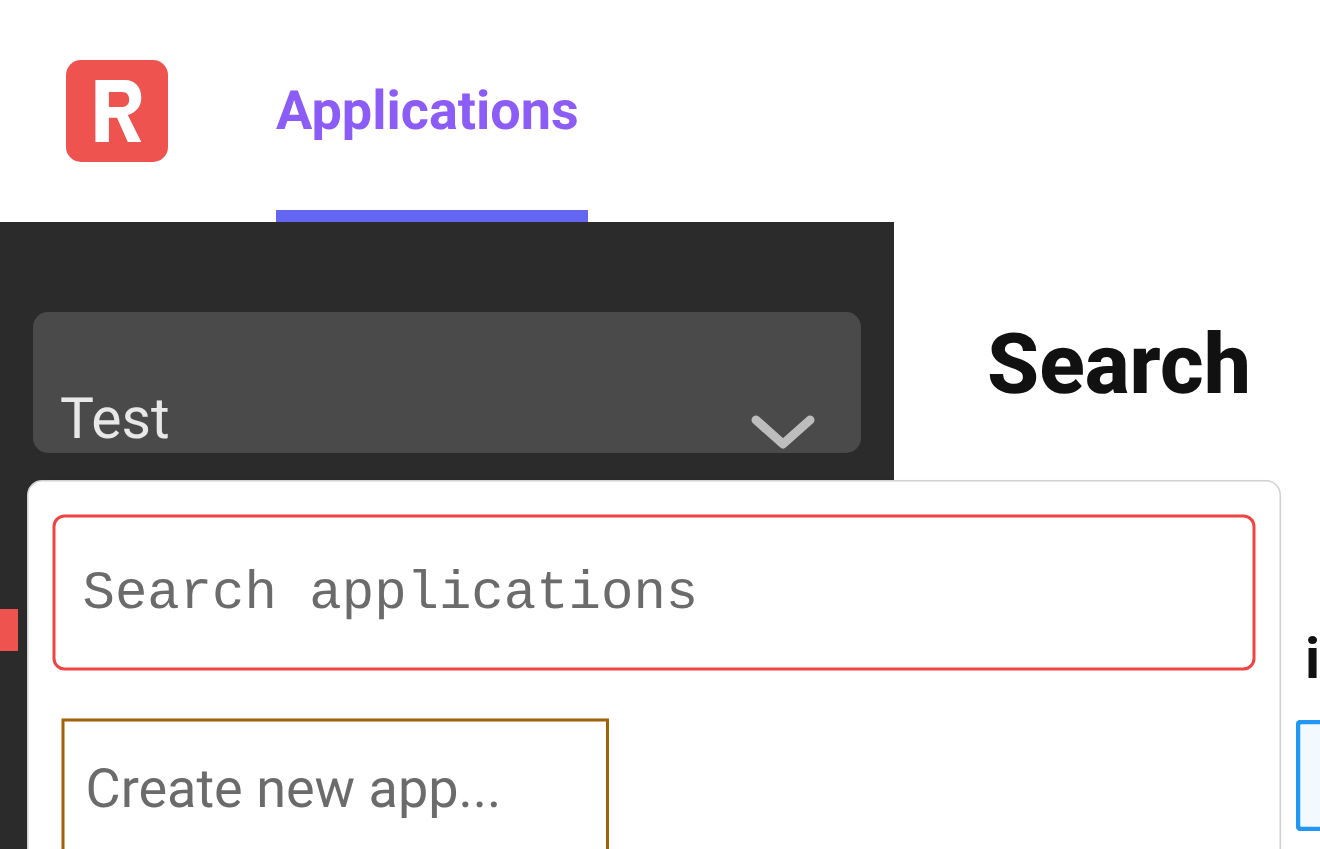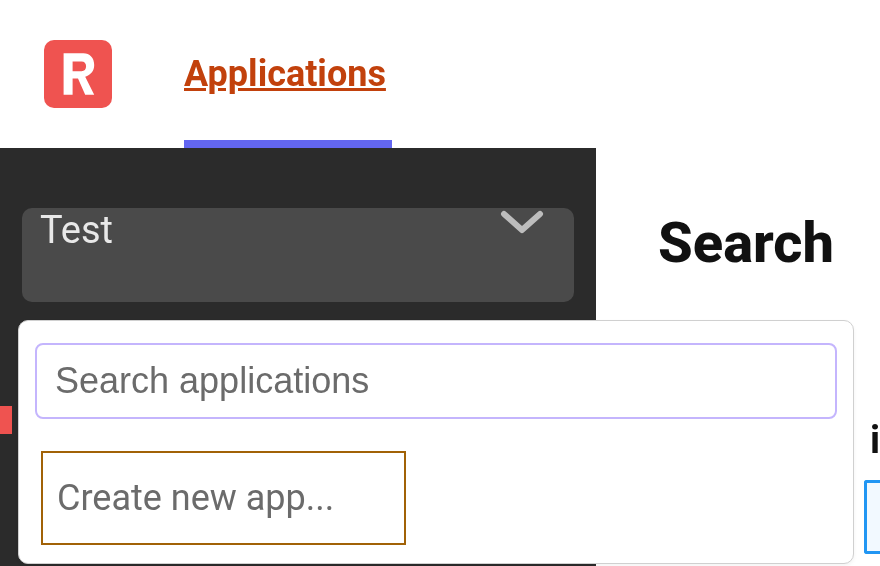--- a/index.html
+++ b/index.html
@@ -30,21 +30,21 @@
     font-size: 36px;
     font-weight: 700;
     color: #9e9e9e;
     margin-right: 56px;
     cursor: pointer;
     height: 100%;
     display: flex;
     align-items: center;
     position: relative;
   }
-  .nav-tab.active { color: #c2410c; text-decoration: underline; }
+  .nav-tab.active { color: #8b5cf6; }
   .nav-tab.active::after {
     content: "";
     position: absolute;
     left: 0;
     right: -6px;
     bottom: 0;
     height: 8px;
     background: #6366f1;
   }
 
@@ -56,21 +56,21 @@
     width: 596px;
     height: 418px;
     background: #2b2b2b;
   }
   .app-selector {
     margin: 60px 22px 0 22px;
     height: 94px;
     background: #4a4a4a;
     border-radius: 10px;
     display: flex;
-    align-items: flex-start;
+    align-items: flex-end;
     justify-content: space-between;
     padding: 0 30px 0 18px;
     cursor: pointer;
   }
   .app-selector-label {
     color: #e8e8e8;
     font-size: 38px;
     font-weight: 400;
   }
   .chevron-down { width: 44px; height: 28px; }
@@ -128,28 +128,28 @@
     top: 320px;
     width: 836px;
     background: #fff;
     border: 1px solid #d0d0d0;
     border-radius: 10px;
     padding: 22px 16px 18px 16px;
     box-shadow: 0 2px 4px rgba(0,0,0,0.05);
   }
   .search-input {
     width: 100%;
-    height: 76px;
-    border: 2px solid #c4b5fd;
+    height: 104px;
+    border: 2px solid #ef4444;
     border-radius: 8px;
     font-size: 36px;
     padding: 0 18px;
     color: #333;
     outline: none;
-    font-family: Liberation Sans, sans-serif;
+    font-family: Liberation Mono, monospace;
   }
   .search-input::placeholder { color: #6b6b6b; }
   .create-item {
     margin-top: 32px;
     margin-left: 6px;
     width: 365px;
     height: 94px;
     border: 2px solid #a16207;
     display: flex;
     align-items: center;

